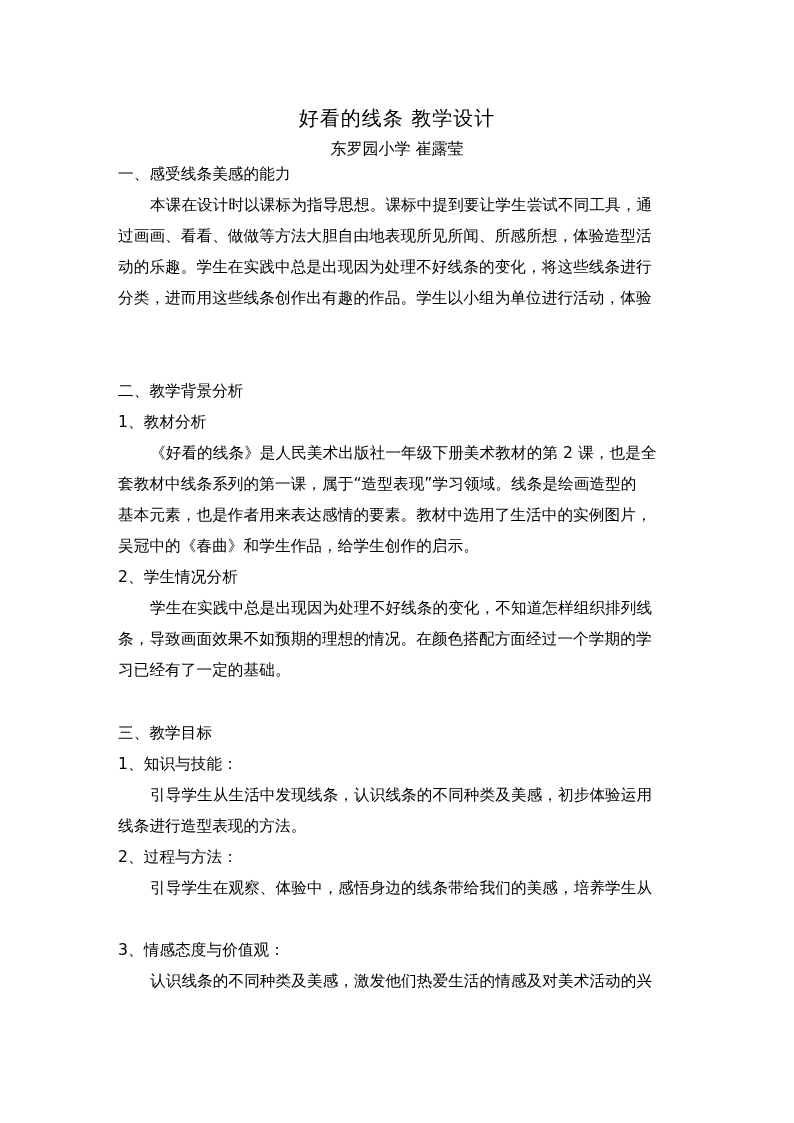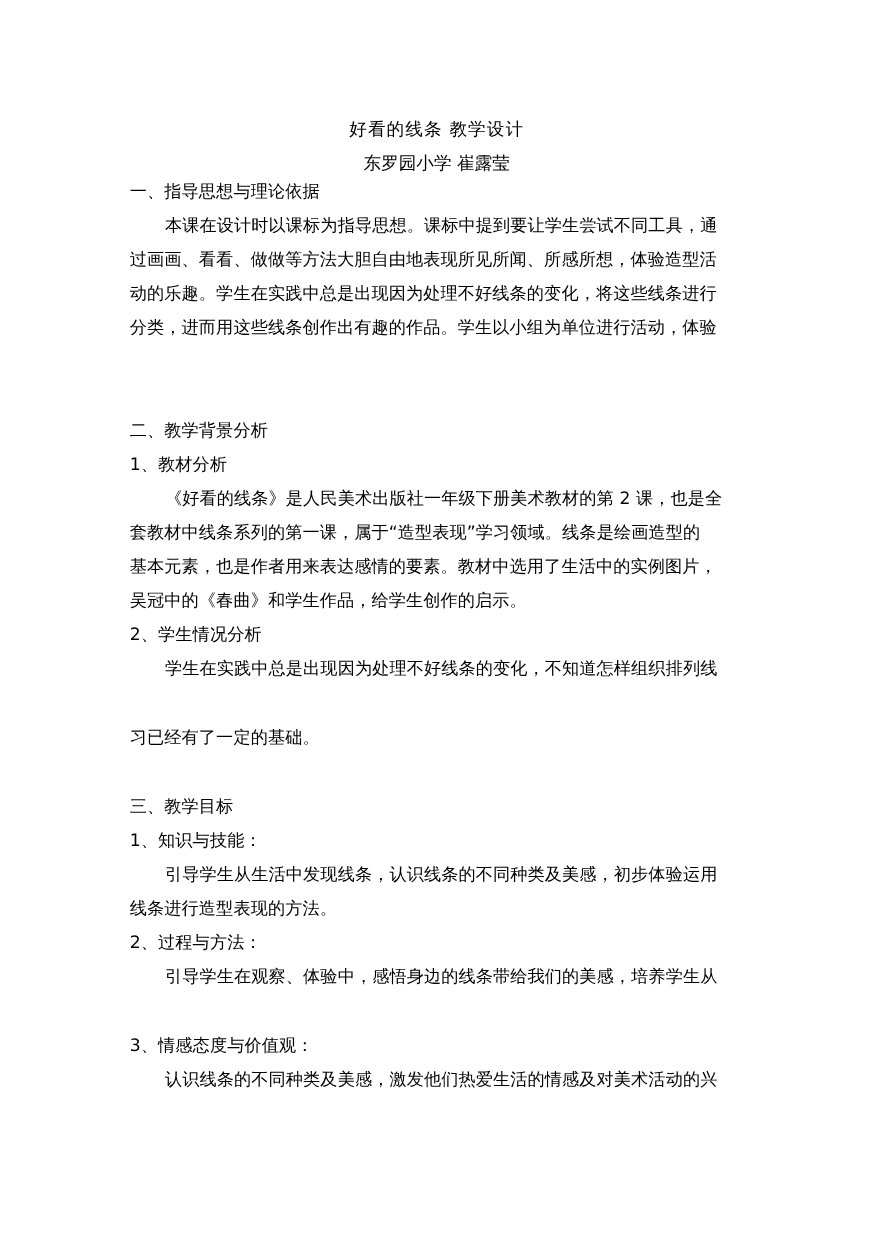--- a/index.html
+++ b/index.html
@@ -22,21 +22,21 @@
       width: 794px;
       height: 1123px;
       background: #ffffff;
     }
     .title {
       position: absolute;
       top: 104px;
       left: 0;
       width: 794px;
       text-align: center;
-      font-size: 16px;
+      font-size: 20px;
       line-height: 28px;
       letter-spacing: 1px;
       white-space: nowrap;
     }
     .subtitle {
       position: absolute;
       top: 137px;
       left: 0;
       width: 794px;
       text-align: center;
@@ -58,35 +58,36 @@
     }
   </style>
 </head>
 <body>
 
 <div class="page">
 
   <div class="title" style="top:104px">好看的线条  教学设计</div>
   <div class="subtitle" style="top:137px">东罗园小学 崔露莹</div>
 
-  <div class="line" style="top:163px">一、指导思想与理论依据</div>
+  <div class="line" style="top:163px">一、感受线条美感的能力</div>
   <div class="line indent" style="top:194px">本课在设计时以课标为指导思想。课标中提到要让学生尝试不同工具，通</div>
   <div class="line" style="top:225px">过画画、看看、做做等方法大胆自由地表现所见所闻、所感所想，体验造型活</div>
   <div class="line" style="top:256px">动的乐趣。学生在实践中总是出现因为处理不好线条的变化，将这些线条进行</div>
   <div class="line" style="top:287px">分类，进而用这些线条创作出有趣的作品。学生以小组为单位进行活动，体验</div>
 
   <div class="line" style="top:380px">二、教学背景分析</div>
   <div class="line" style="top:411px">1、教材分析</div>
   <div class="line indent" style="top:442px">《好看的线条》是人民美术出版社一年级下册美术教材的第 2 课，也是全</div>
   <div class="line" style="top:473px">套教材中线条系列的第一课，属于“造型表现”学习领域。线条是绘画造型的</div>
   <div class="line" style="top:504px">基本元素，也是作者用来表达感情的要素。教材中选用了生活中的实例图片，</div>
   <div class="line" style="top:535px">吴冠中的《春曲》和学生作品，给学生创作的启示。</div>
 
   <div class="line" style="top:566px">2、学生情况分析</div>
   <div class="line indent" style="top:597px">学生在实践中总是出现因为处理不好线条的变化，不知道怎样组织排列线</div>
+  <div class="line" style="top:628px">条，导致画面效果不如预期的理想的情况。在颜色搭配方面经过一个学期的学</div>
   <div class="line" style="top:659px">习已经有了一定的基础。</div>
 
   <div class="line" style="top:722px">三、教学目标</div>
   <div class="line" style="top:753px">1、知识与技能：</div>
   <div class="line indent" style="top:784px">引导学生从生活中发现线条，认识线条的不同种类及美感，初步体验运用</div>
   <div class="line" style="top:815px">线条进行造型表现的方法。</div>
 
   <div class="line" style="top:846px">2、过程与方法：</div>
   <div class="line indent" style="top:877px">引导学生在观察、体验中，感悟身边的线条带给我们的美感，培养学生从</div>
 

